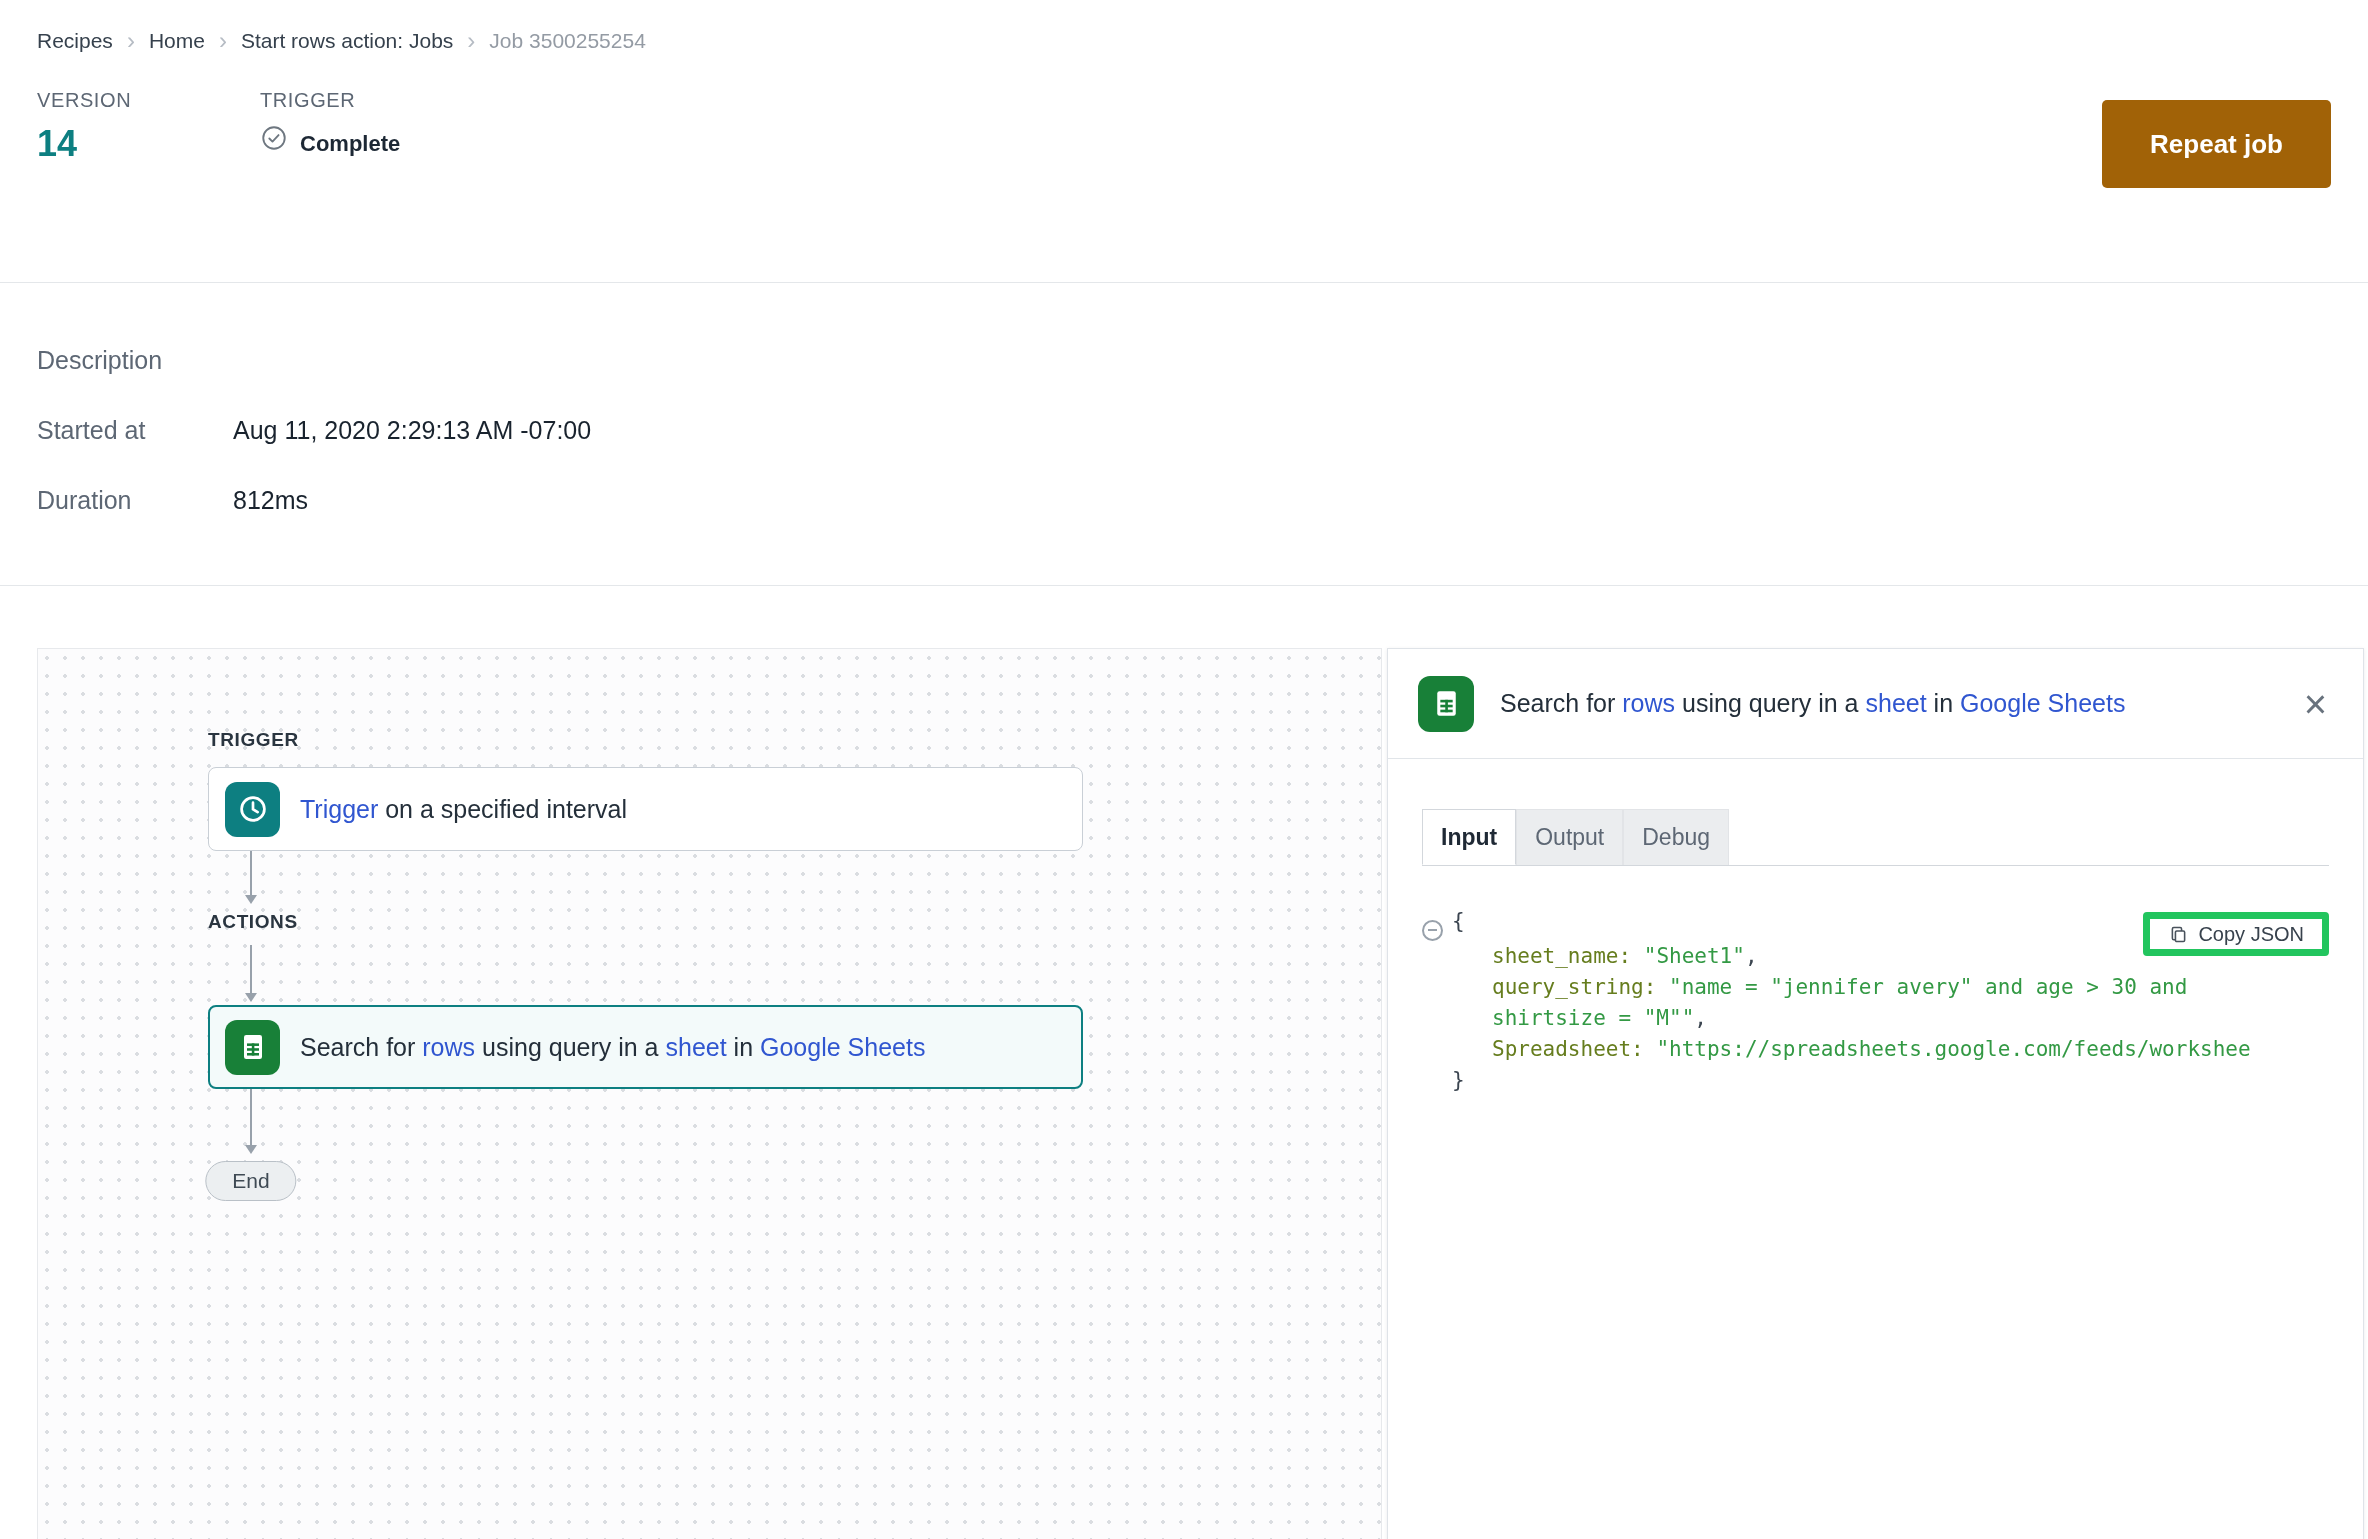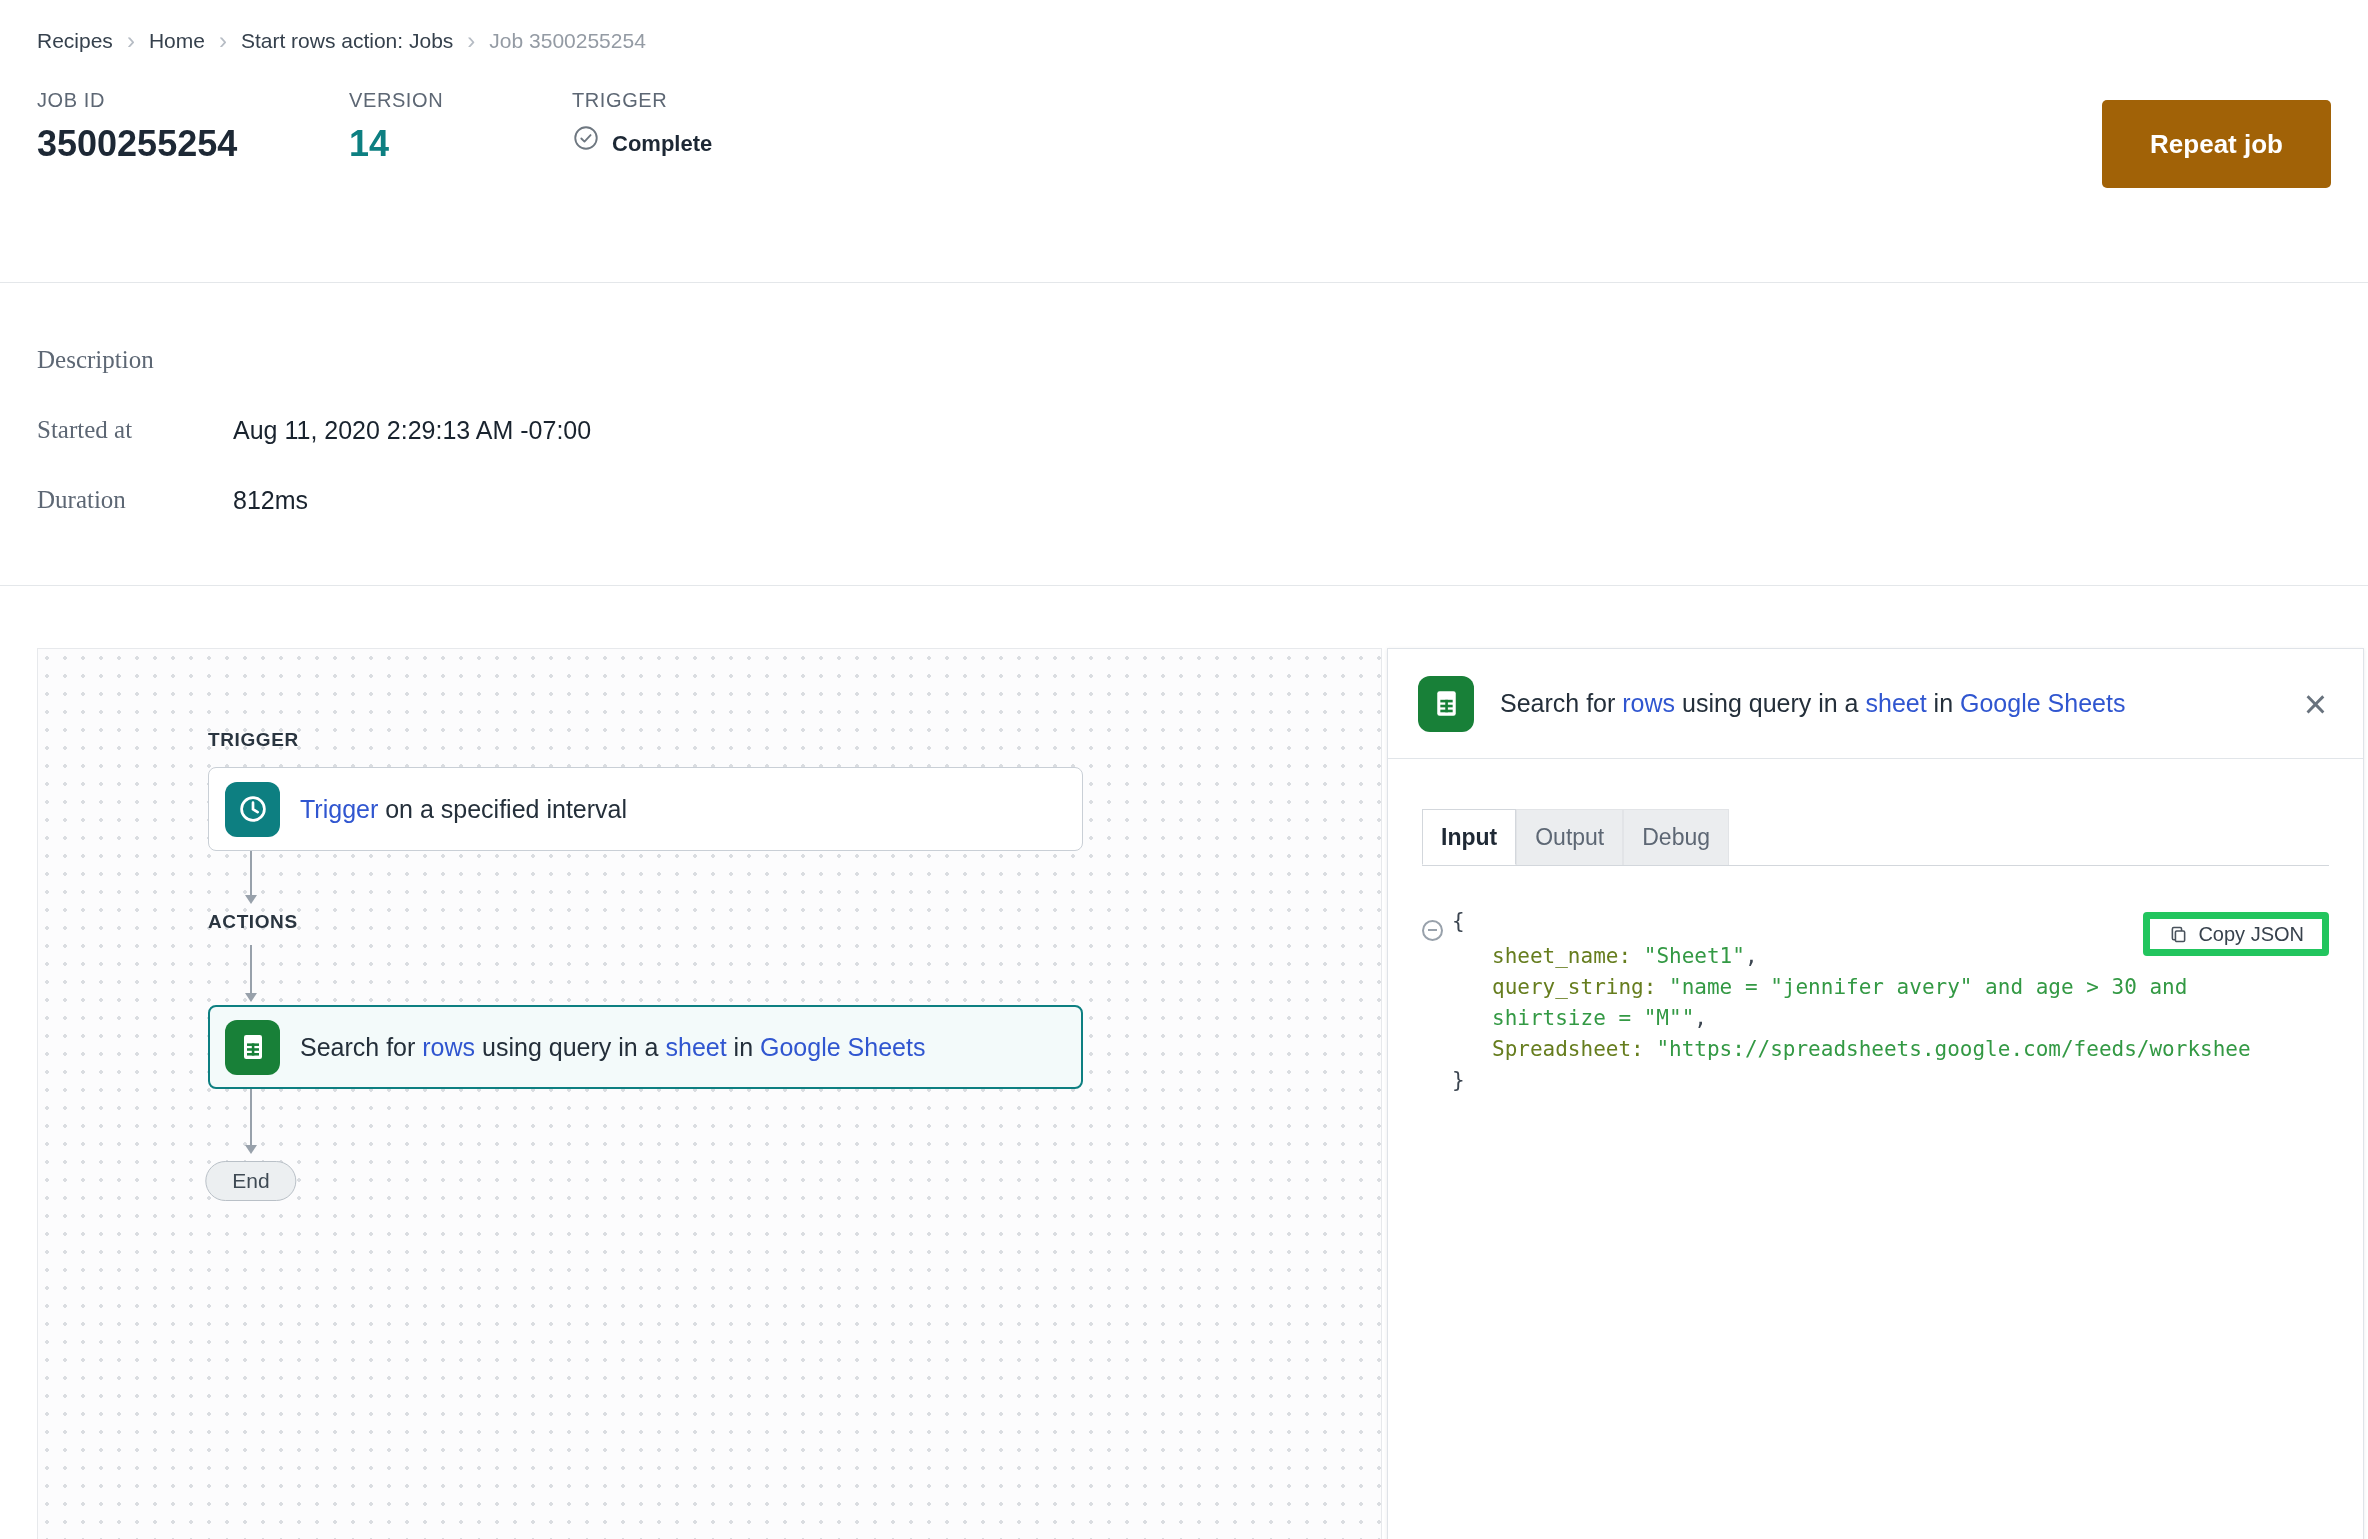--- a/index.html
+++ b/index.html
@@ -26,21 +26,21 @@
     background: #a16207; color: #ffffff; border: none; border-radius: 5px;
     font-size: 26px; font-weight: 700; font-family: inherit; cursor: pointer; }
 
   .divider { border: none; border-top: 1px solid #e4e7ea; }
   .divider.d1 { margin-top: 94px; }
   .divider.d2 { margin-top: 66px; }
 
   
   .details { padding: 58px 37px 0 37px; }
   .detail-row { display: flex; margin-bottom: 32px; font-size: 25px; line-height: 38px; }
-  .detail-label { width: 196px; color: #5d6774; flex: none; font-family: Liberation Serif, serif; }
+  .detail-label { width: 196px; color: #5d6774; flex: none; }
   .detail-value { color: #19232e; }
 
   
   .flow-wrap { display: flex; margin-top: 62px; padding: 0 4px 0 37px; height: 914px; align-items: stretch; }
 
   .canvas { position: relative; flex: none; width: 1345px; height: 905px;
     border: 1px solid #e7e9ec; background-color: #fcfcfd;
     background-image: radial-gradient(circle, #dadde1 1.6px, transparent 1.7px);
     background-size: 18px 18px; overflow: hidden; }
 
@@ -125,24 +125,20 @@
       <span class="crumb">Recipes</span>
       <span class="crumb-sep">›</span>
       <span class="crumb">Home</span>
       <span class="crumb-sep">›</span>
       <span class="crumb">Start rows action: Jobs</span>
       <span class="crumb-sep">›</span>
       <span class="crumb current">Job 3500255254</span>
     </div>
 
   <div class="header">
-    <div class="hcol1">
-      <div class="hlabel">JOB ID</div>
-      <div class="hvalue">3500255254</div>
-    </div>
     <div class="hcol2">
       <div class="hlabel">VERSION</div>
       <div class="hvalue version">14</div>
     </div>
     <div class="hcol3">
       <div class="hlabel">TRIGGER</div>
       <div class="status-value">
         <span style="display:flex;">
           <svg viewBox="0 0 24 24" width="28" height="28">
             <circle cx="12" cy="12" r="9.2" fill="none" stroke="#6e7780" stroke-width="1.6"></circle>

